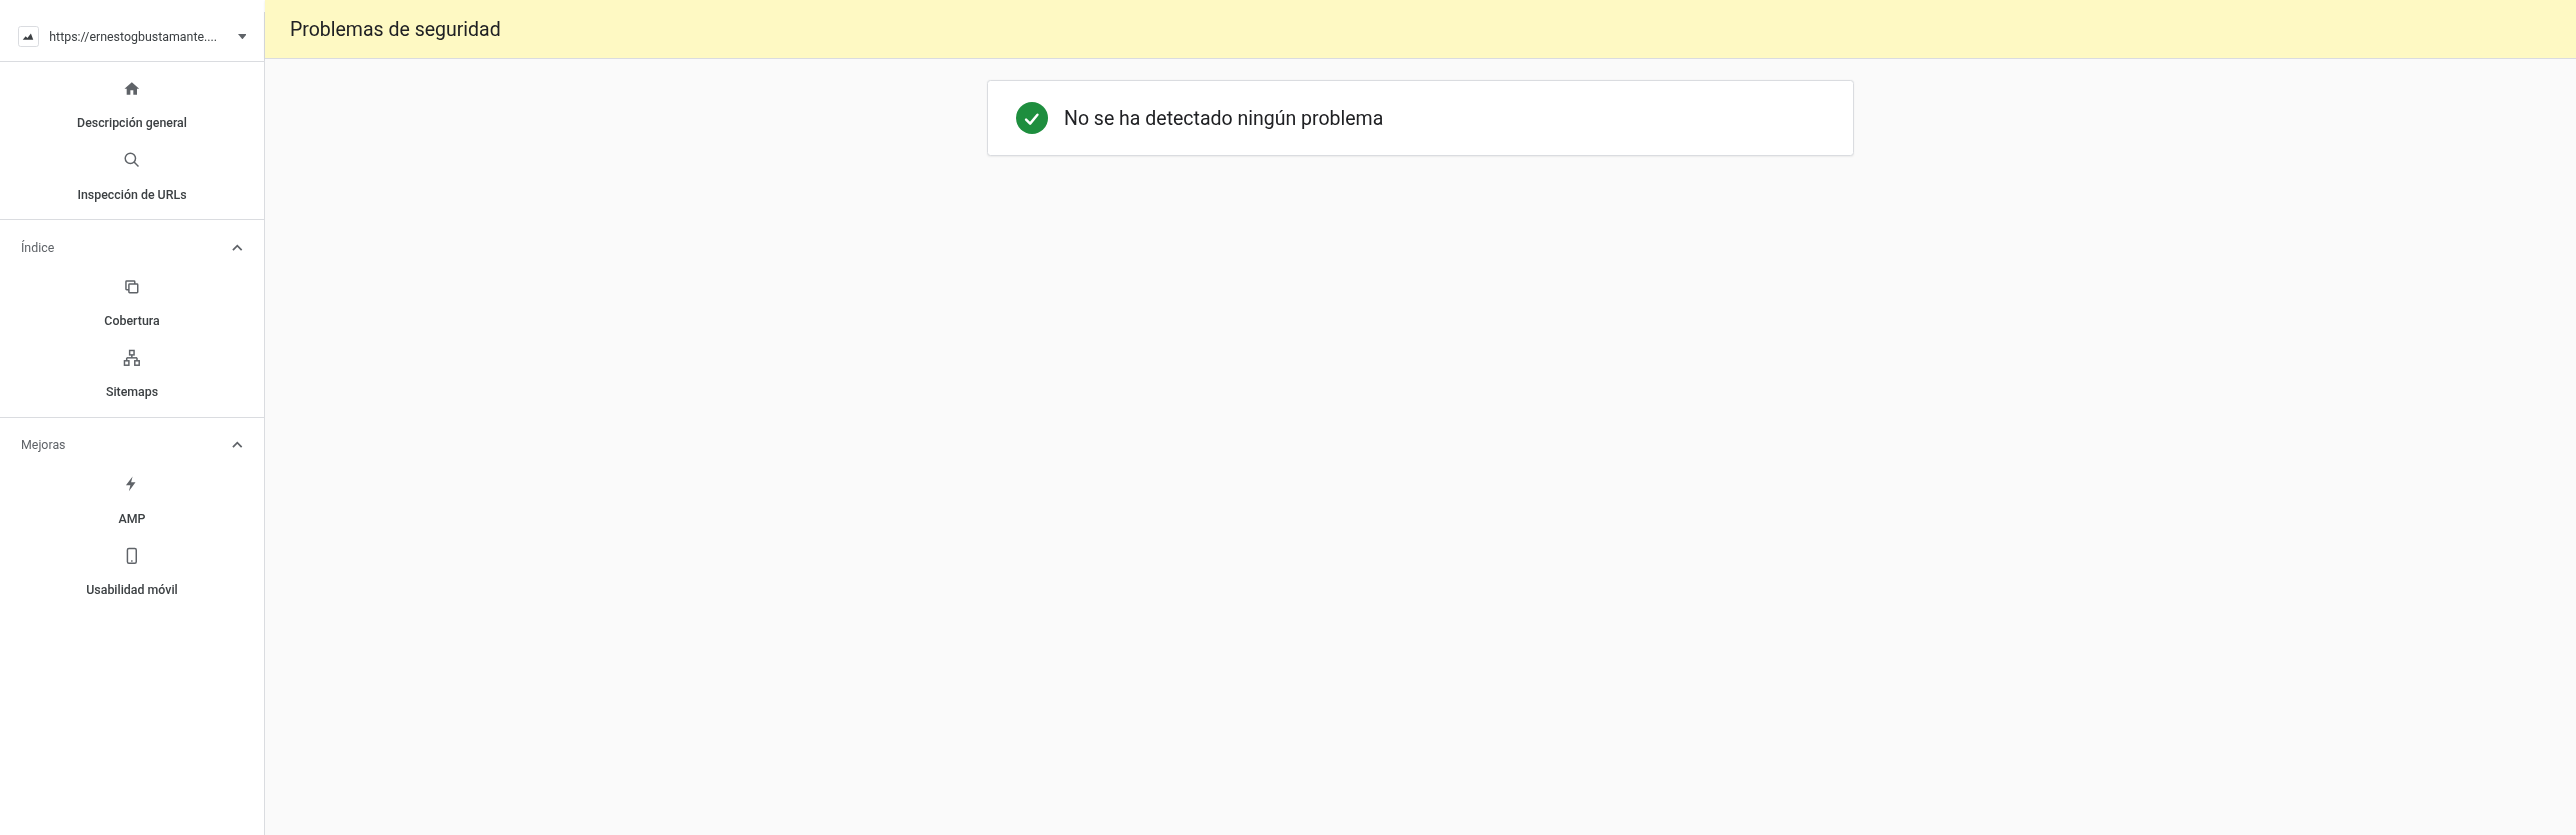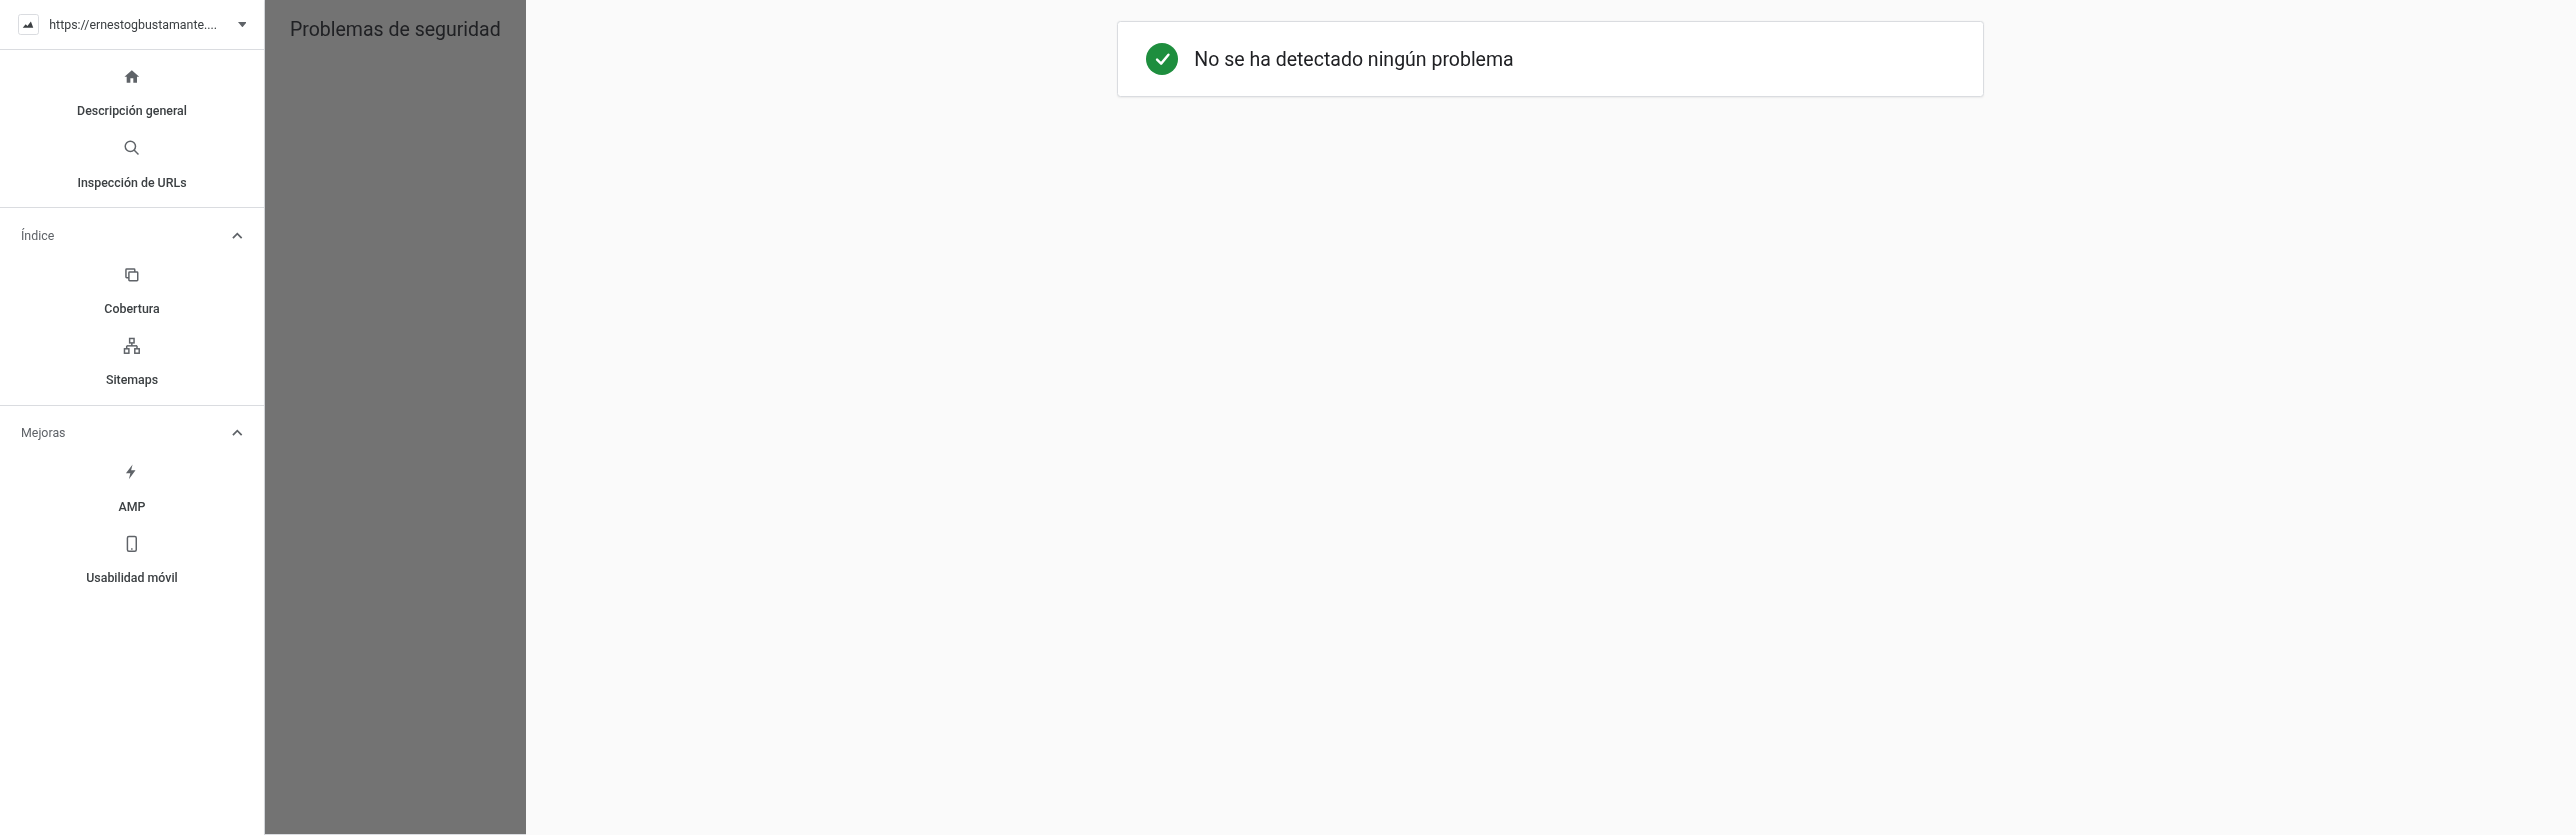--- a/index.html
+++ b/index.html
@@ -16,20 +16,21 @@
     .app {
       display: flex;
       height: 100vh;
     }
     .sidebar {
       width: 265px;
       border-right: 0.9px solid #dadce0;
       background: #fff;
       display: flex;
       flex-direction: column;
+      margin-top: 12px;
     }
     .property-selector {
       display: flex;
       align-items: center;
       padding: 14px 17.7px;
       border-bottom: 0.9px solid #dadce0;
       cursor: pointer;
       gap: 10.6px;
     }
     .property-favicon {
@@ -100,23 +101,23 @@
     .nav-section-title {
       font-size: 12.4px;
     }
     .collapse-icon {
       color: #5f6368;
       display: flex;
       align-items: center;
     }
     .main {
       flex: 1;
-      background: #737373;
-      display: flex;
-      flex-direction: row;
+      background: #fef9c3;
+      display: flex;
+      flex-direction: column;
     }
     .main-header {
       padding: 17.7px 25px;
       border-bottom: 0.9px solid #dadce0;
       box-shadow: 0 0.9px 1.8px rgba(60,64,67,0.15);
     }
     .page-title {
       font-size: 19.5px;
       font-weight: 400;
       color: #202124;

